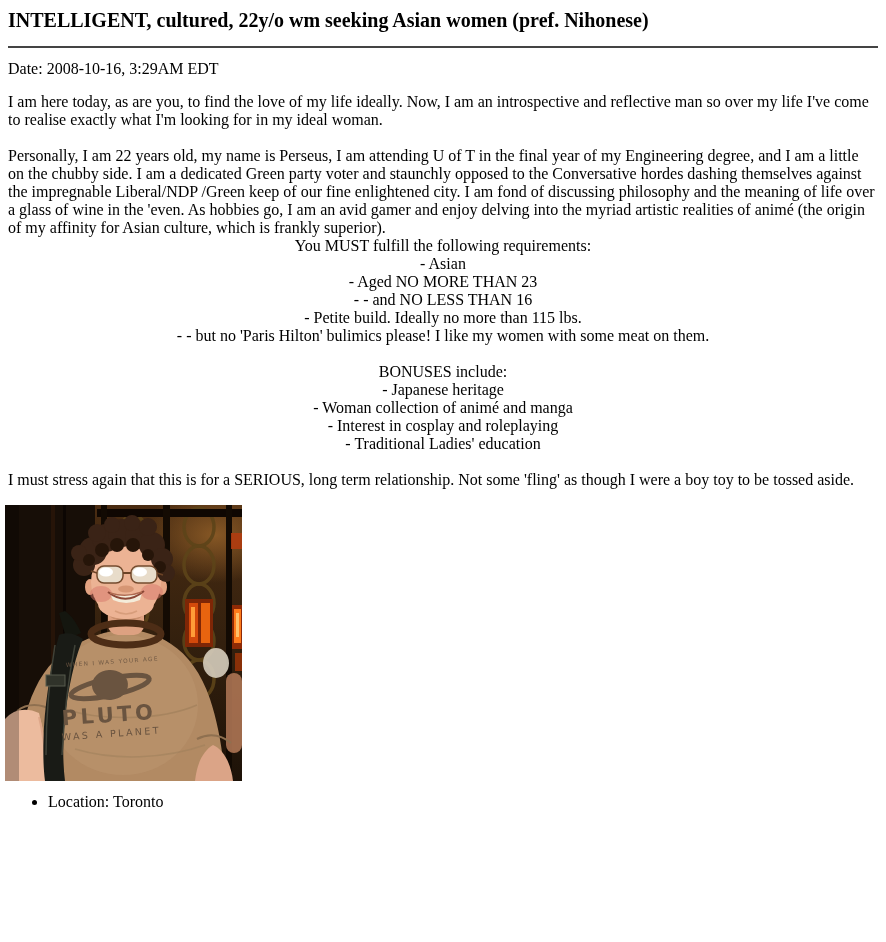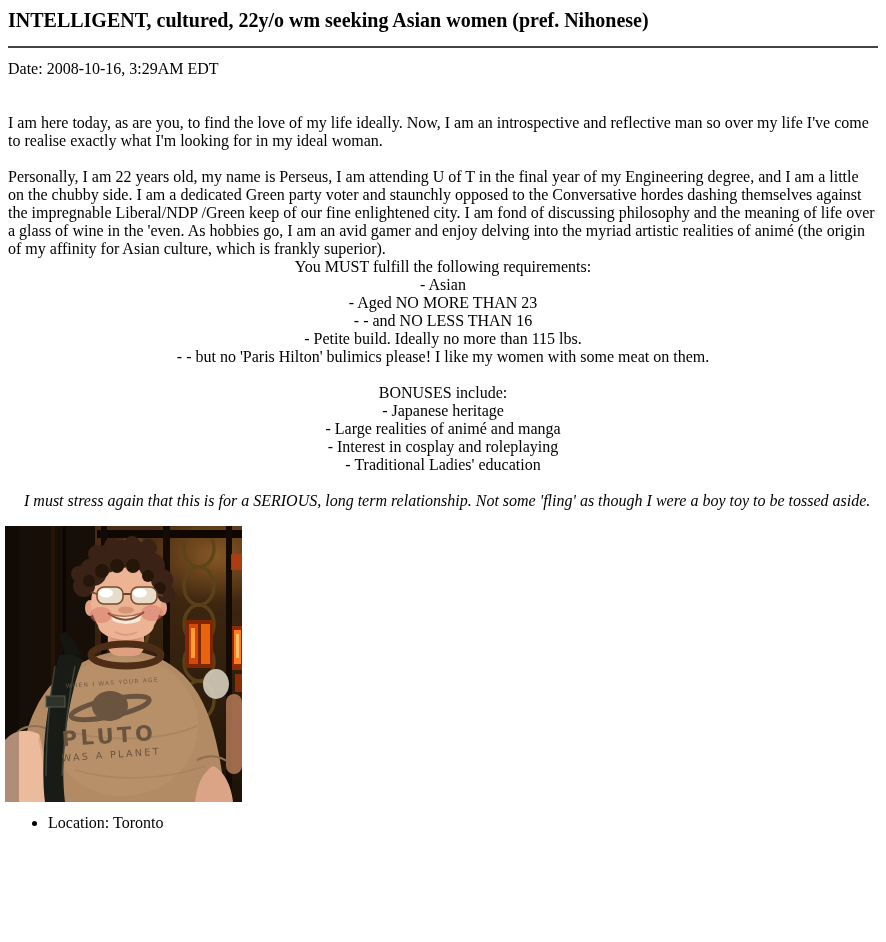--- a/index.html
+++ b/index.html
@@ -22,26 +22,26 @@
     font-weight: bold;
     margin: 6px 0 14px 0;
     font-family: "Liberation Serif", "DejaVu Serif", serif;
   }
   hr.rule {
     border: none;
     border-top: 2px solid #444444;
     margin: 0;
     width: 100%;
   }
-  .date-line { margin: 12px 0 36px 0; }
+  .date-line { margin: 12px 0 15px 0; }
   .para { margin: 0 0 18px 0; }
   .para.tight { margin-bottom: 0; }
   .list-block { margin: 0 0 18px 0; text-align: center; }
   .list-block .line { margin: 0; }
-  .closing { margin: 0 0 0 16px; font-style: italic; }
+  .closing { margin: 0 0 0 0; }
   .photo-wrap {
     margin: 16px 0 0 -3px;
     width: 237px;
     height: 276px;
   }
   .photo-wrap svg { display: block; }
   ul.attrs {
     margin: 12px 0 0 0;
     padding: 0 0 0 40px;
     list-style-type: disc;
@@ -71,21 +71,21 @@
       <div class="line">- Asian</div>
       <div class="line">- Aged NO MORE THAN 23</div>
       <div class="line">- - and NO LESS THAN 16</div>
       <div class="line">- Petite build. Ideally no more than 115 lbs.</div>
       <div class="line">- - but no 'Paris Hilton' bulimics please! I like my women with some meat on them.</div>
     </div>
 
     <div class="list-block">
       <div class="line">BONUSES include:</div>
       <div class="line">- Japanese heritage</div>
-      <div class="line">- Large realities of animé and manga</div>
+      <div class="line">- Woman collection of animé and manga</div>
       <div class="line">- Interest in cosplay and roleplaying</div>
       <div class="line">- Traditional Ladies' education</div>
     </div>
 
     <p class="closing">I must stress again that this is for a SERIOUS, long term relationship. Not some 'fling' as though I were a boy toy to be tossed aside.</p>
 
     <div class="photo-wrap">
       <svg width="237" height="276" viewBox="0 0 237 276" xmlns="http://www.w3.org/2000/svg">
         <defs>
           <linearGradient id="warm" x1="0" y1="0" x2="0" y2="1">

